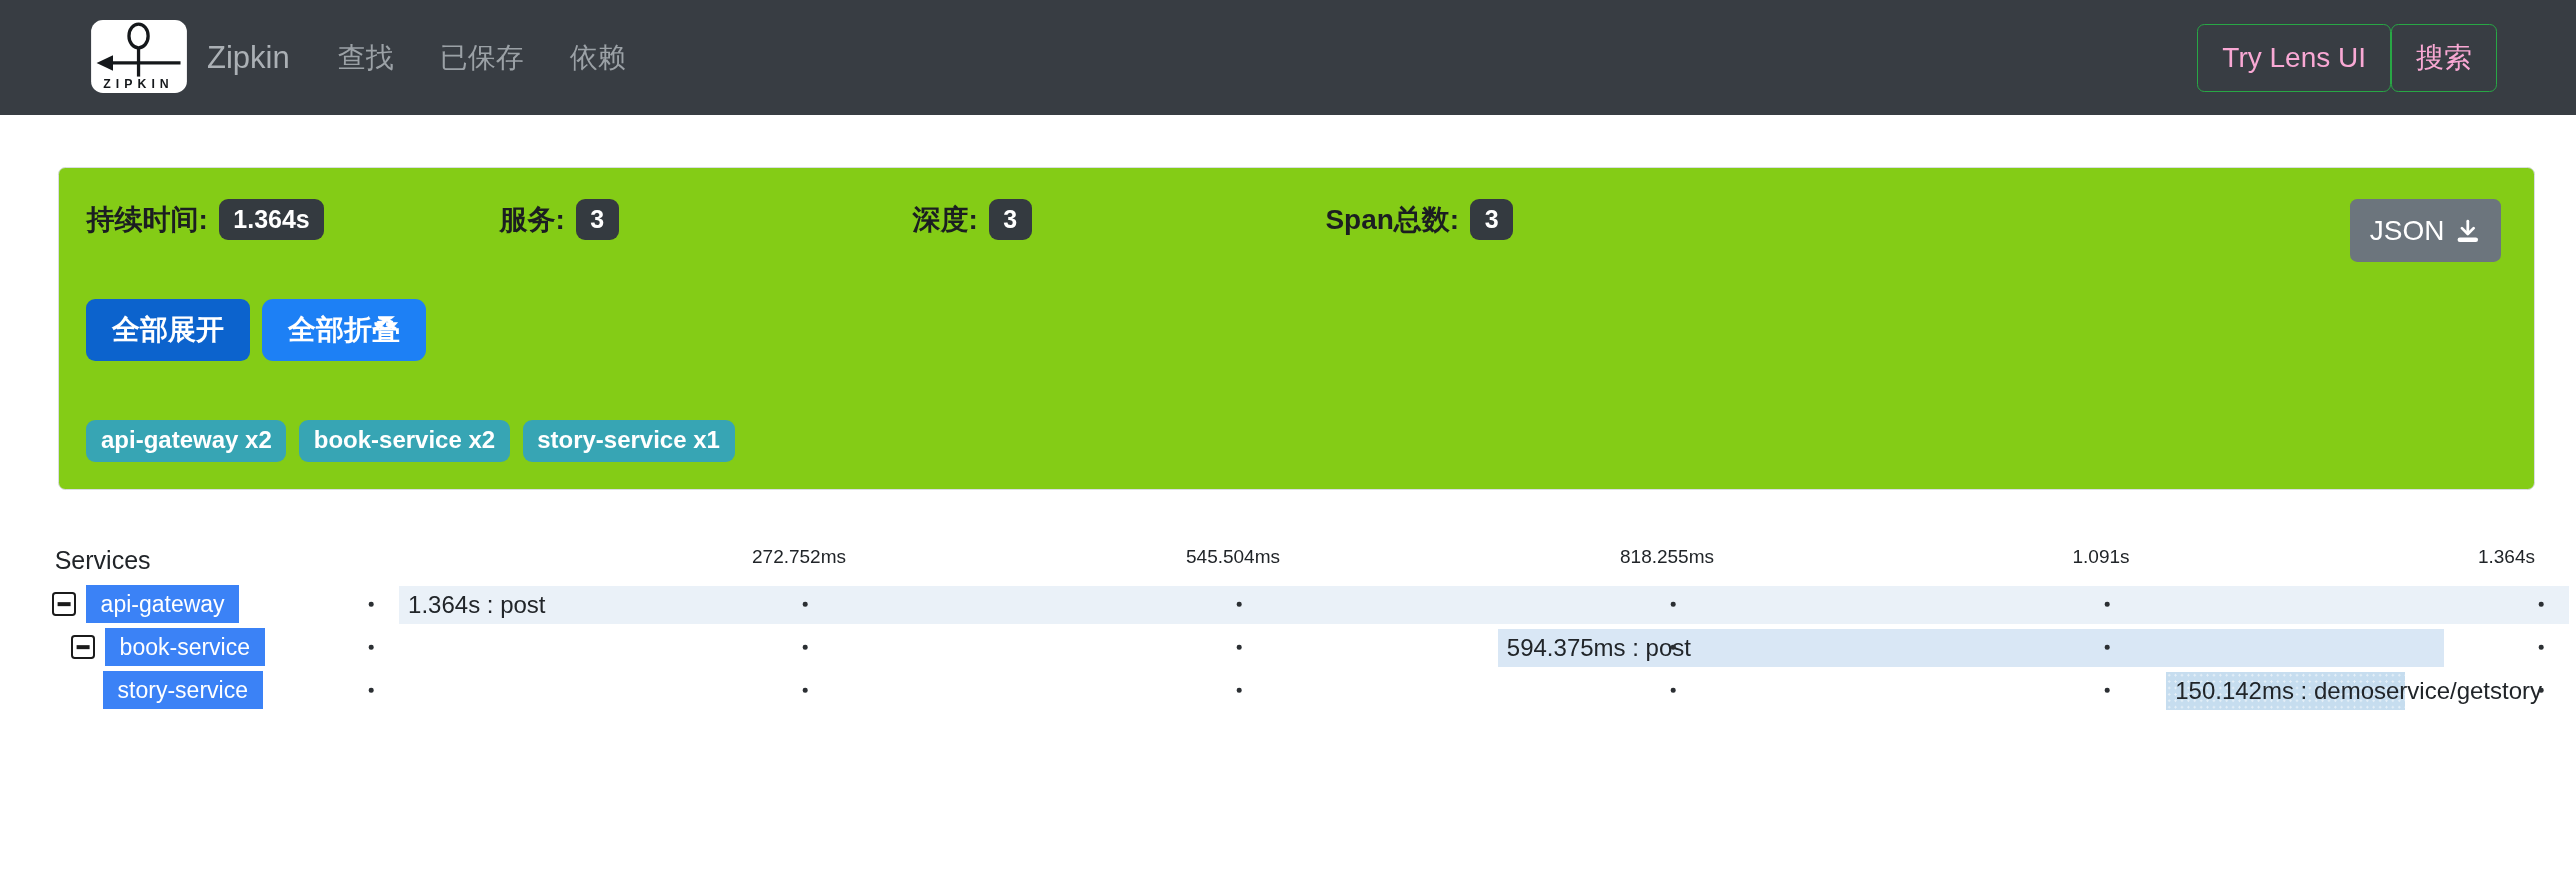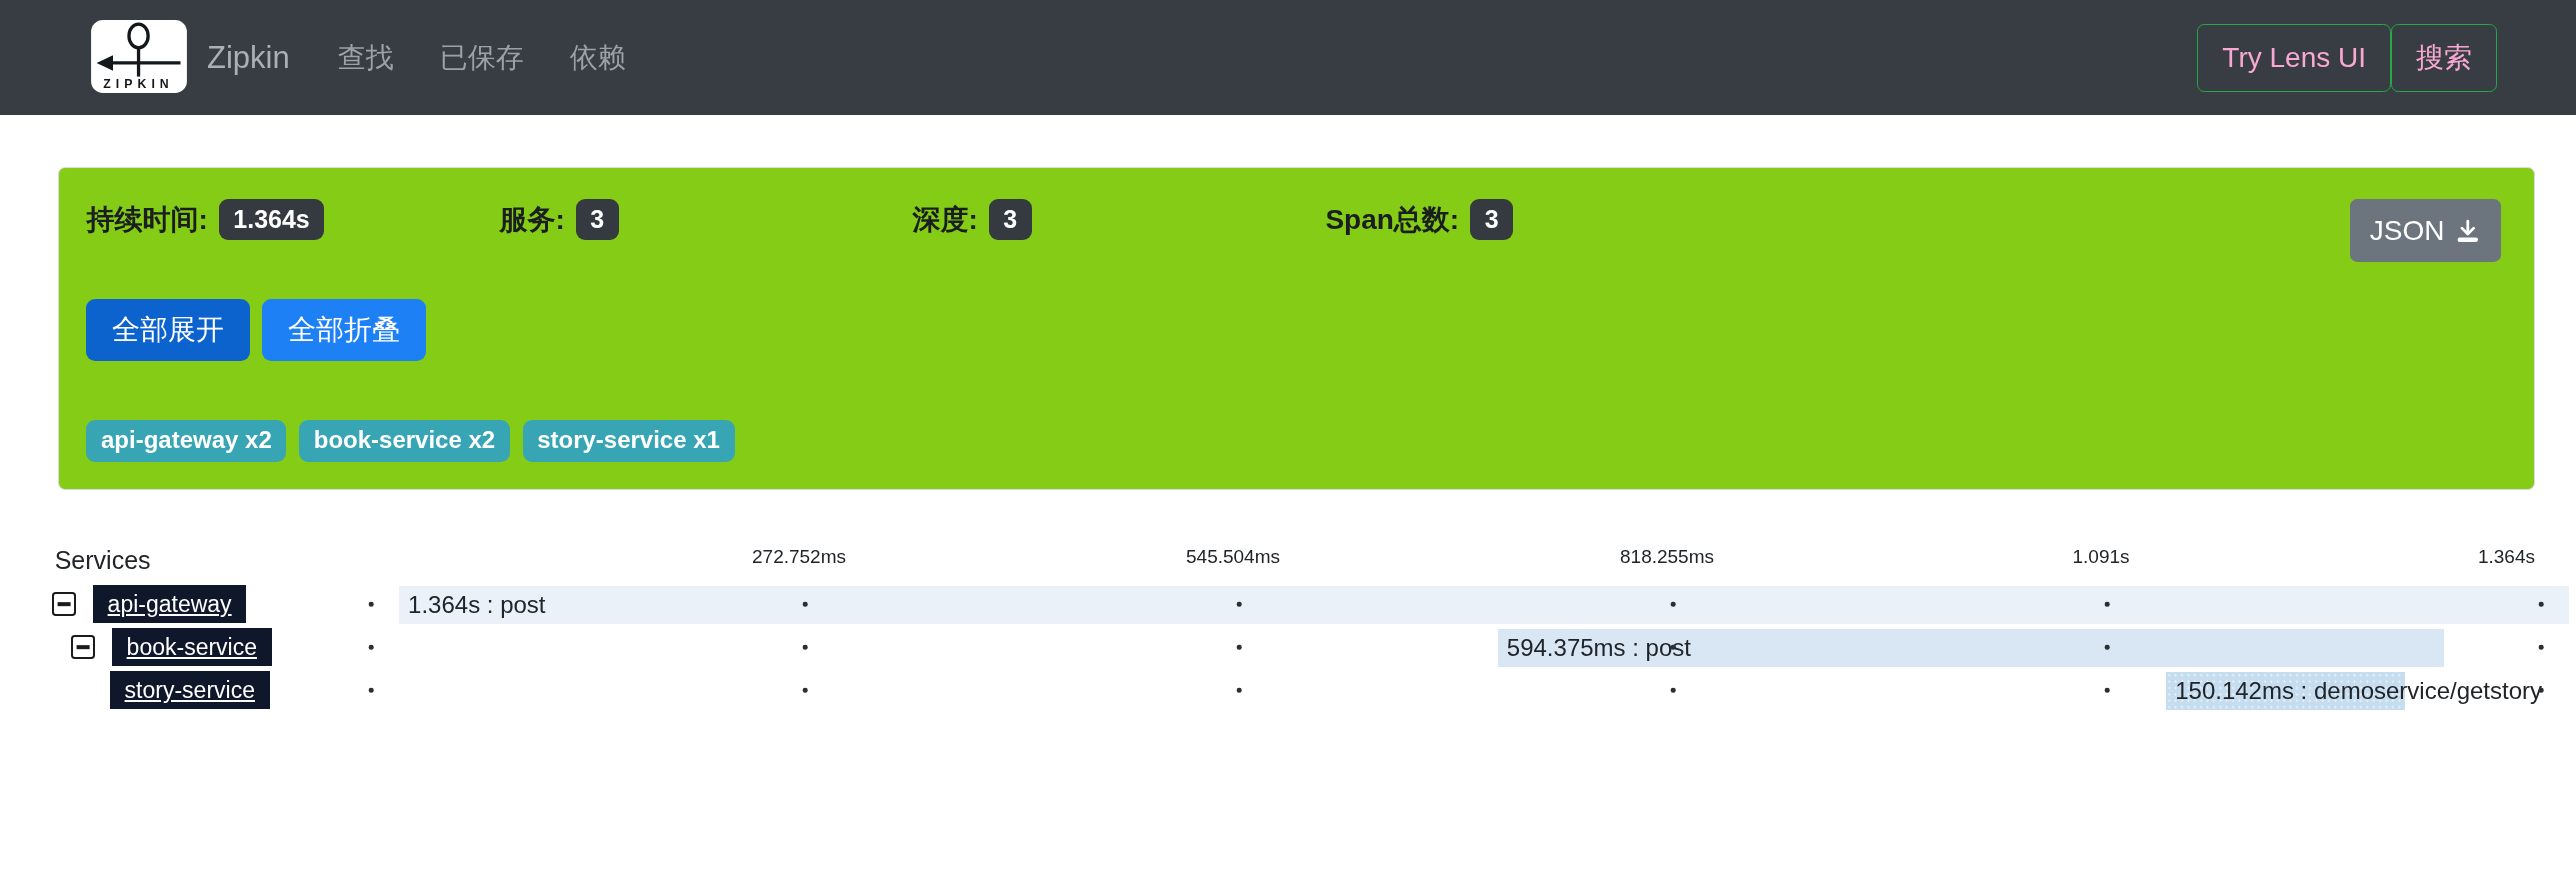--- a/index.html
+++ b/index.html
@@ -28,46 +28,46 @@
   .stats-row { display:flex; align-items:flex-start; }
   .stat { display:flex; align-items:center; gap:11px; width:413px; flex:none; }
   .stat-label { font-size:28px; font-weight:bold; color:#1b1e21; }
   .badge-dark { background:#343a40; color:#fff; font-size:25px; font-weight:bold;
           border-radius:9.1px; padding:8.2px 14.6px; line-height:1; }
   .json-btn { margin-left:auto; background:#6c757d; color:#fff; border:none;
           border-radius:7.3px; font-size:28px; height:63px; padding:0 20px;
           display:flex; align-items:center; gap:11px; font-family:inherit; cursor:pointer; }
   .btn-row { margin-top:37px; display:flex; gap:12.8px; }
   .btn-blue { border:none; color:#fff; font-size:28px; border-radius:9.1px;
-          height:62px; padding:0 25.6px; font-family:inherit; cursor:pointer; }
+          height:62px; padding:0 25.6px; font-family:inherit; cursor:pointer;font-weight:bold; }
   .btn-expand { background:#0c63cd; }
-  .btn-collapse { background:#1d80f5; }
+  .btn-collapse { background:#1d80f5;border-radius:11px; }
   .svc-badge-row { margin-top:59px; display:flex; gap:12.8px; }
   .svc-badge { background:#37a5b4; color:#fff; font-size:24px; font-weight:bold;
           border-radius:9.1px; padding:6.4px 14.6px; line-height:1.2; cursor:pointer; }
 
   
   .timeline { margin:49px 41px 0 52px; }
   .tl-header { display:flex; height:44px; align-items:center; }
   .tl-left { width:313px; flex:none; }
   .tl-right { flex:1; position:relative; height:100%; }
   .services-h { font-size:25px; color:#212529; padding-left:2.7px; }
   .tick { position:absolute; top:7.3px; font-size:19px; color:#212529;
           transform:translateX(-50%); white-space:nowrap; }
   .tick.last { transform:none; right:0; }
 
   .tl-row { display:flex; height:43px; align-items:center; }
   .tree-cell { width:313px; flex:none; display:flex; align-items:center; height:100%; }
   .minus-icon { width:24px; height:24px; border:2.7px solid #1b1b1b; border-radius:3.7px;
           background:#fff; flex:none; position:relative; cursor:pointer; }
   .minus-icon::after { content:""; position:absolute; left:50%; top:50%;
           width:12.8px; height:3.7px; background:#1b1b1b; transform:translate(-50%,-50%); }
-  .svc-label { background:#0f172a; color:#fff; font-size:23px; height:38px;
-          line-height:38px; padding:0 14.6px; margin-left:17px; white-space:nowrap;
-          cursor:pointer;text-decoration:underline; }
+  .svc-label { background:#3b82f6; color:#fff; font-size:23px; height:38px;
+          line-height:38px; padding:0 14.6px; margin-left:10px; white-space:nowrap;
+          cursor:pointer; }
   .bar-area { flex:1; position:relative; height:100%; }
   .span-bar { position:absolute; top:2.7px; height:38px; line-height:38px;
           font-size:24px; color:#212529; white-space:nowrap; padding-left:9.1px;
           cursor:pointer; }
   .span-bar.dotted { background-image:radial-gradient(rgba(255,255,255,.55) 1.1px, transparent 1.1px);
           background-size:6.4px 6.4px; }
   .tl-dot { position:absolute; width:4.6px; height:4.6px; border-radius:50%;
           background:#2b2f33; top:50%; transform:translate(3.7px,-50%); z-index:2; }
 </style>
 </head>

